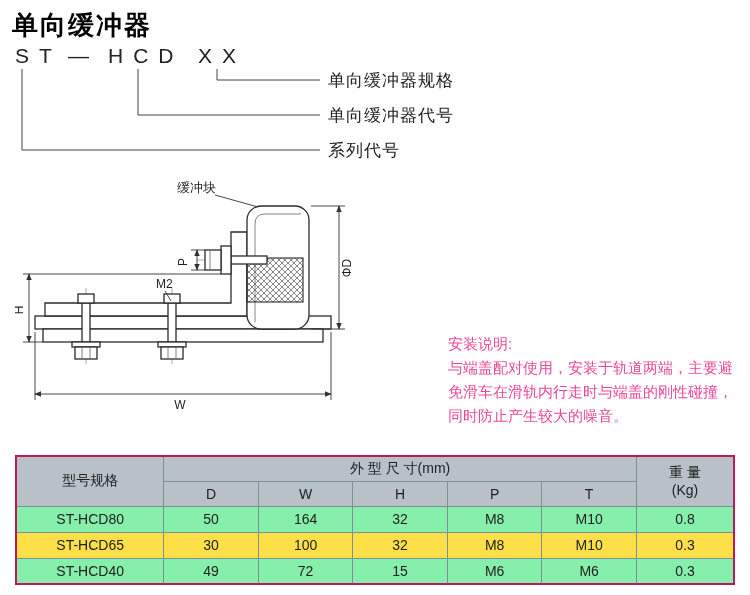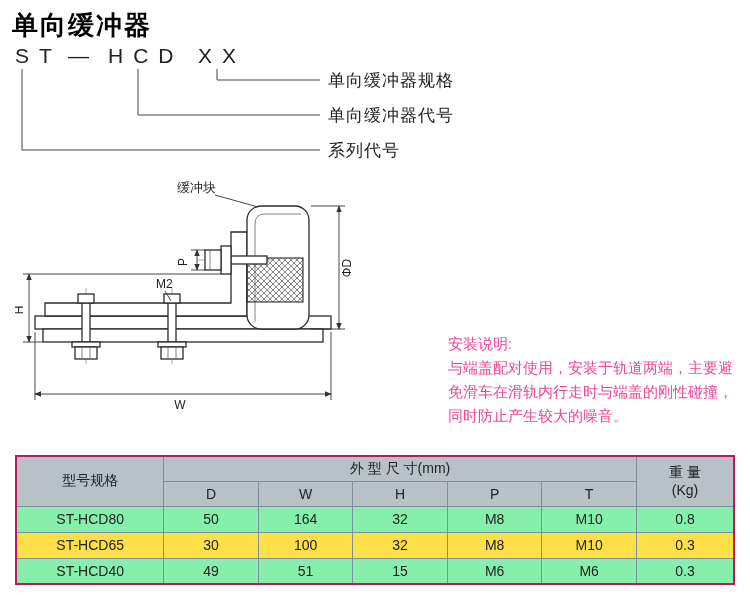--- a/index.html
+++ b/index.html
@@ -183,20 +183,20 @@
       <td>30</td>
       <td>100</td>
       <td>32</td>
       <td>M8</td>
       <td>M10</td>
       <td>0.3</td>
     </tr>
     <tr class="row-a">
       <td>ST-HCD40</td>
       <td>49</td>
-      <td>51</td>
+      <td>72</td>
       <td>15</td>
       <td>M6</td>
       <td>M6</td>
       <td>0.3</td>
     </tr>
   </tbody>
 </table>
 
 </body></html>

